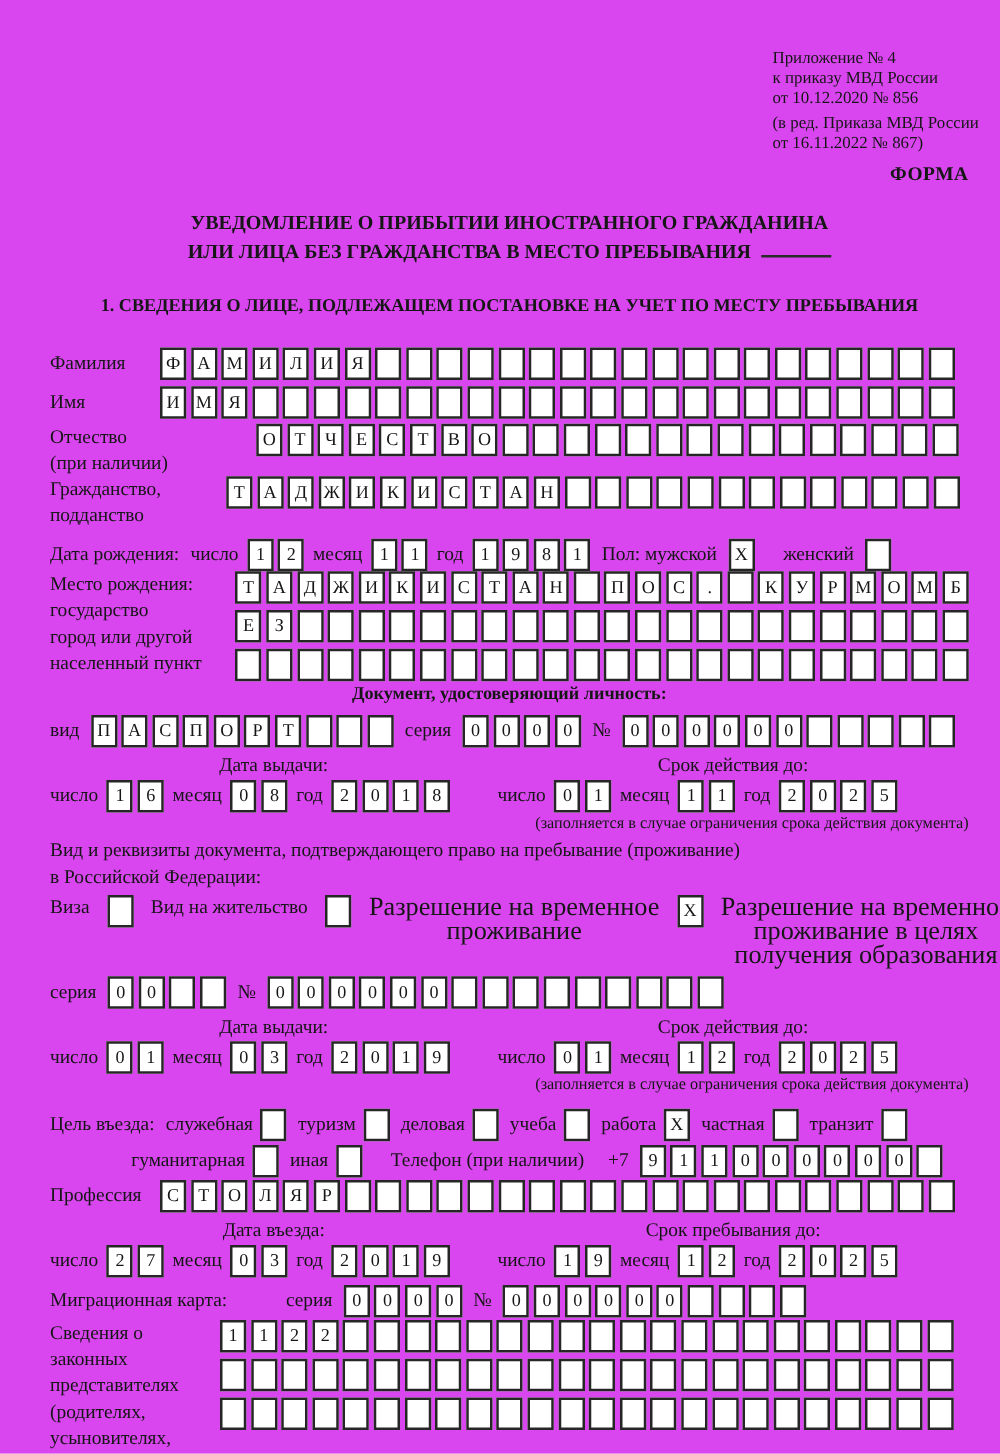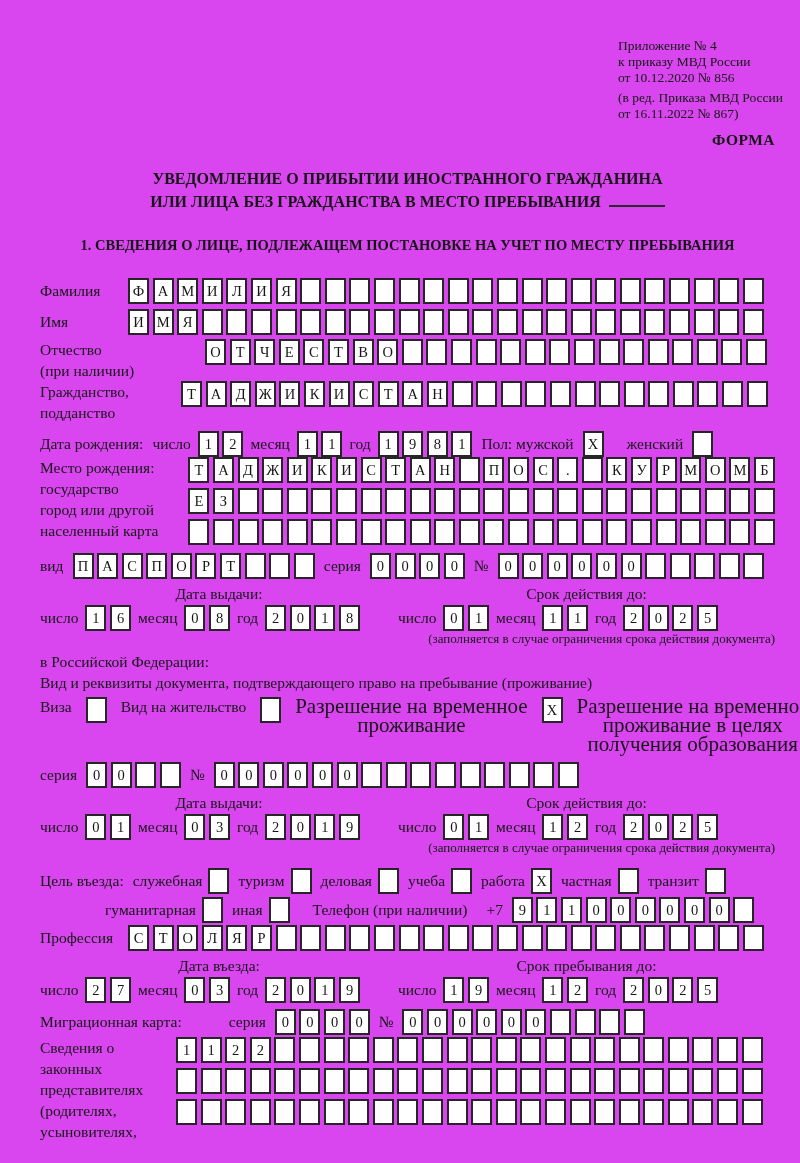--- a/index.html
+++ b/index.html
@@ -229,21 +229,21 @@
     <span class="cell checkbox">X</span>
     <span class="lbl g2">женский</span>
     <span class="cell checkbox"></span>
   </div>
 
   <div class="row top r-place">
     <span class="multilabel lc150">
       <div>Место рождения:</div>
       <div>государство</div>
       <div>город или другой</div>
-      <div>населенный карта</div>
+      <div>населенный пункт</div>
     </span>
     <div class="cellcol">
       <span class="cells">
           <span class="cell">Т</span>
           <span class="cell">А</span>
           <span class="cell">Д</span>
           <span class="cell">Ж</span>
           <span class="cell">И</span>
           <span class="cell">К</span>
           <span class="cell">И</span>
@@ -313,20 +313,21 @@
           <span class="cell"></span>
           <span class="cell"></span>
           <span class="cell"></span>
           <span class="cell"></span>
           <span class="cell"></span>
           <span class="cell"></span>
         </span>
     </div>
   </div>
 
+  <div class="dochead">Документ, удостоверяющий личность:</div>
 
   <div class="row r-vid">
     <span class="lbl">вид</span>
     <span class="cells">
         <span class="cell">П</span>
         <span class="cell">А</span>
         <span class="cell">С</span>
         <span class="cell">П</span>
         <span class="cell">О</span>
         <span class="cell">Р</span>
@@ -400,22 +401,22 @@
             <span class="cell">0</span>
             <span class="cell">2</span>
             <span class="cell">5</span>
           </span>
         </div>
     </div>
   </div>
   <div class="note right">(заполняется в случае ограничения срока действия документа)</div>
 
   <div class="resdoc">
+    <div>Вид и реквизиты документа, подтверждающего право на пребывание (проживание)</div>
     <div>в Российской Федерации:</div>
-    <div>Вид и реквизиты документа, подтверждающего право на пребывание (проживание)</div>
   </div>
 
   <div class="row top perm-row">
     <span class="lbl">Виза</span>
     <span class="cell checkbox"></span>
     <span class="lbl">Вид на жительство</span>
     <span class="cell checkbox"></span>
     <span class="mlbl">
       <span>Разрешение на временное</span>
       <span>проживание</span>

